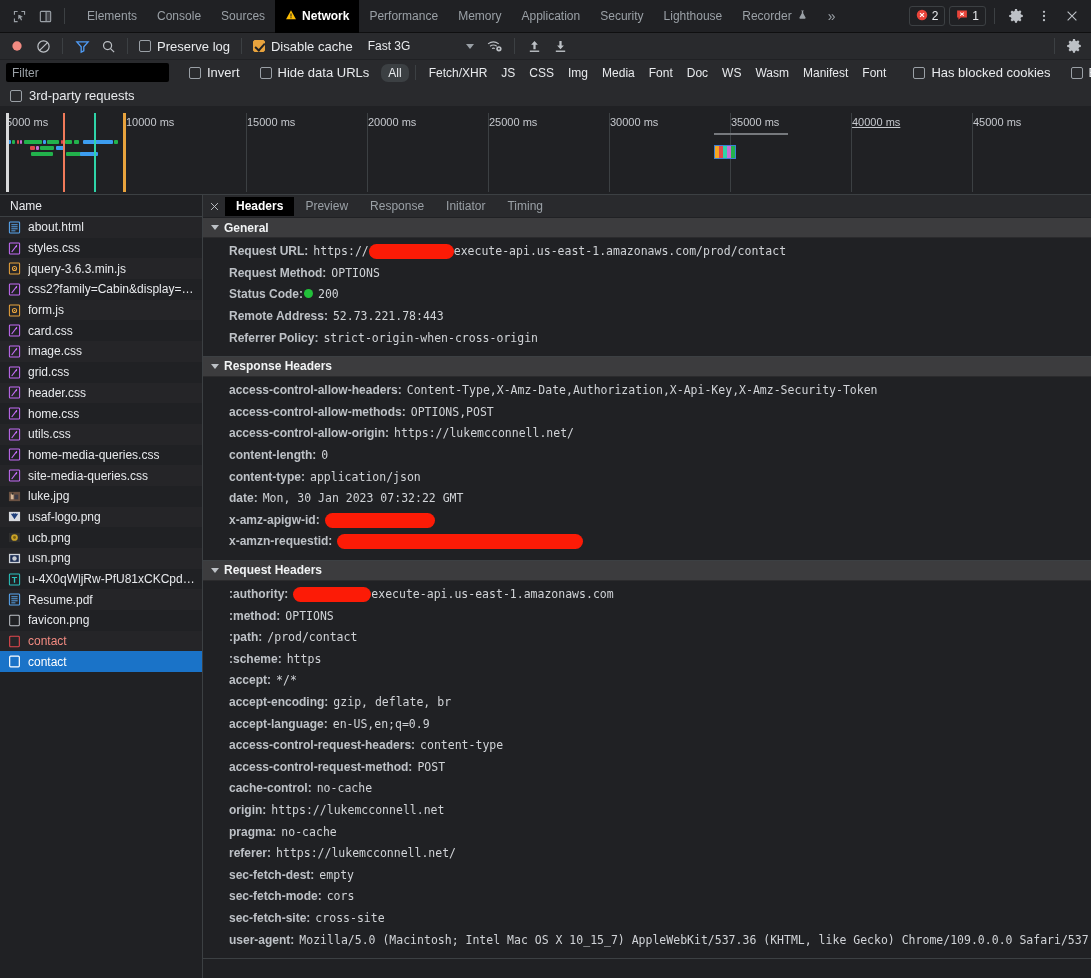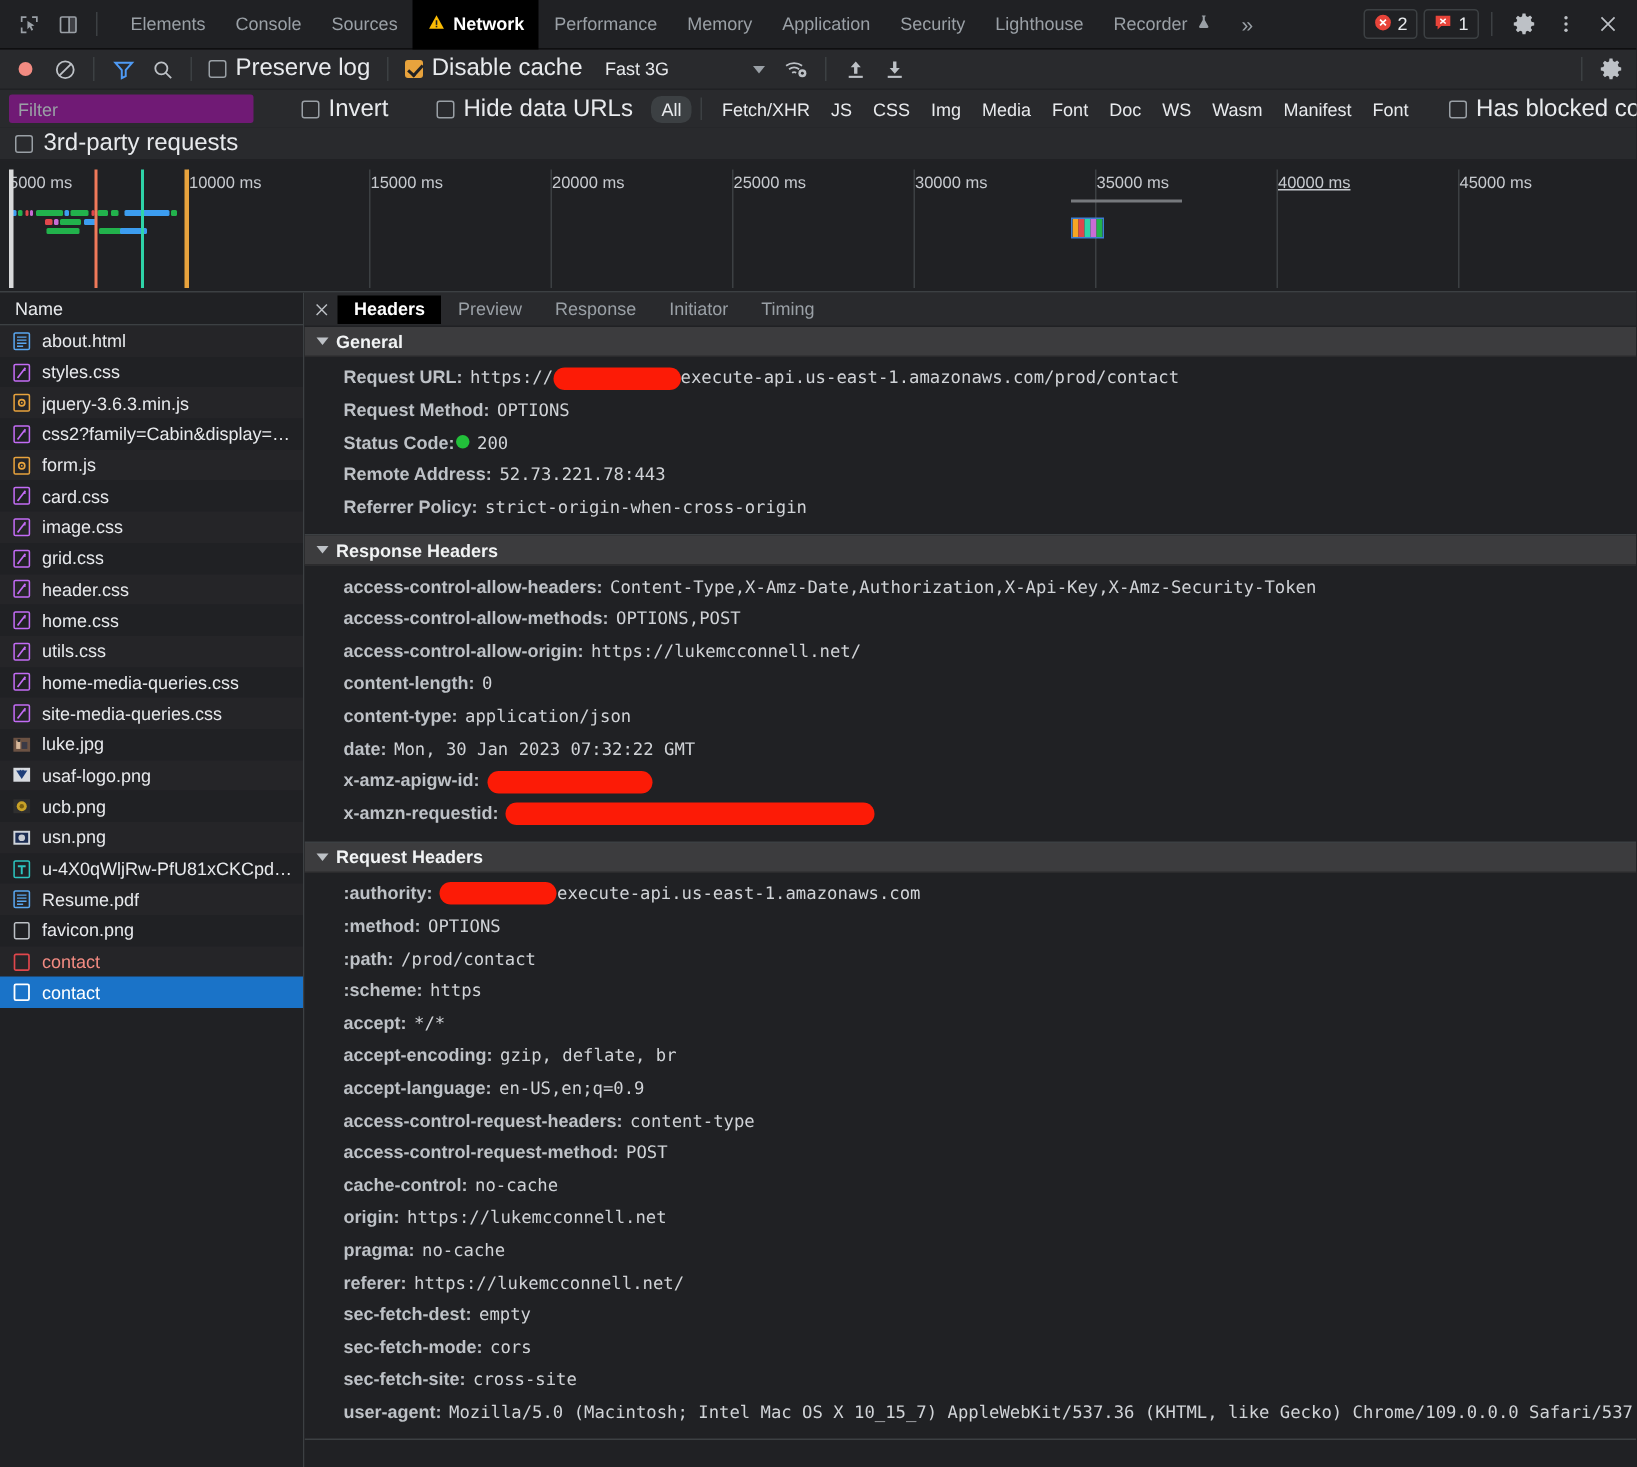--- a/index.html
+++ b/index.html
@@ -51,40 +51,40 @@
   .tb-item { display: flex; align-items: center; height: 27px; padding: 0 5px; }
   .cb {
     width: 12px; height: 12px; border: 1px solid #9aa0a6; border-radius: 2px;
     display: inline-block; flex: 0 0 12px; background: transparent;
   }
   .cb.checked { background: #e8a33d; border-color: #e8a33d; position: relative; }
   .cb.checked::after {
     content: ""; position: absolute; left: 3px; top: 0px; width: 4px; height: 8px;
     border: solid #202124; border-width: 0 2px 2px 0; transform: rotate(42deg);
   }
-  .tb-label { font-size: 16px; color: #e8eaed; margin-left: 6px; white-space: nowrap; }
+  .tb-label { font-size: 13px; color: #e8eaed; margin-left: 6px; white-space: nowrap; }
   .throttle {
     font-size: 12px; color: #e8eaed; margin-left: 10px; display: flex;
     align-items: center; gap: 56px; white-space: nowrap;
   }
   .caret-dn { width: 0; height: 0; border-left: 4px solid transparent; border-right: 4px solid transparent; border-top: 5px solid #9aa0a6; }
   .tb-right { margin-left: auto; display: flex; align-items: center; }
 
   
   .filterbar {
     height: 25px; background: #292a2d; display: flex; align-items: center;
     padding: 0 4px; flex: 0 0 25px;
   }
   .filter-input {
-    width: 163px; height: 19px; background: #701a75; border: none; border-radius: 2px;
+    width: 163px; height: 19px; background: #000000; border: none; border-radius: 2px;
     color: #9aa0a6; font-size: 12px; padding: 0 6px; margin-left: 2px;
     font-family: "Liberation Sans", sans-serif; outline: none;
   }
   .filter-input::placeholder { color: #9aa0a6; }
-  .fb-cb { display: flex; align-items: center; gap: 6px; margin-left: 32px; }
+  .fb-cb { display: flex; align-items: center; gap: 6px; margin-left: 20px; }
   .fb-cb .tb-label { margin-left: 0; }
   .types { display: flex; align-items: center; margin-left: 12px; gap: 0px; }
   .type-chip {
     font-size: 12px; color: #e8eaed; padding: 2px 7px; border-radius: 7px; white-space: nowrap;
   }
   .type-chip.active { background: #3c4043; font-weight: normal; }
   .type-sep { width: 1px; height: 15px; background: #3c4043; margin: 0 6px; }
 
   
   .thirdparty {

